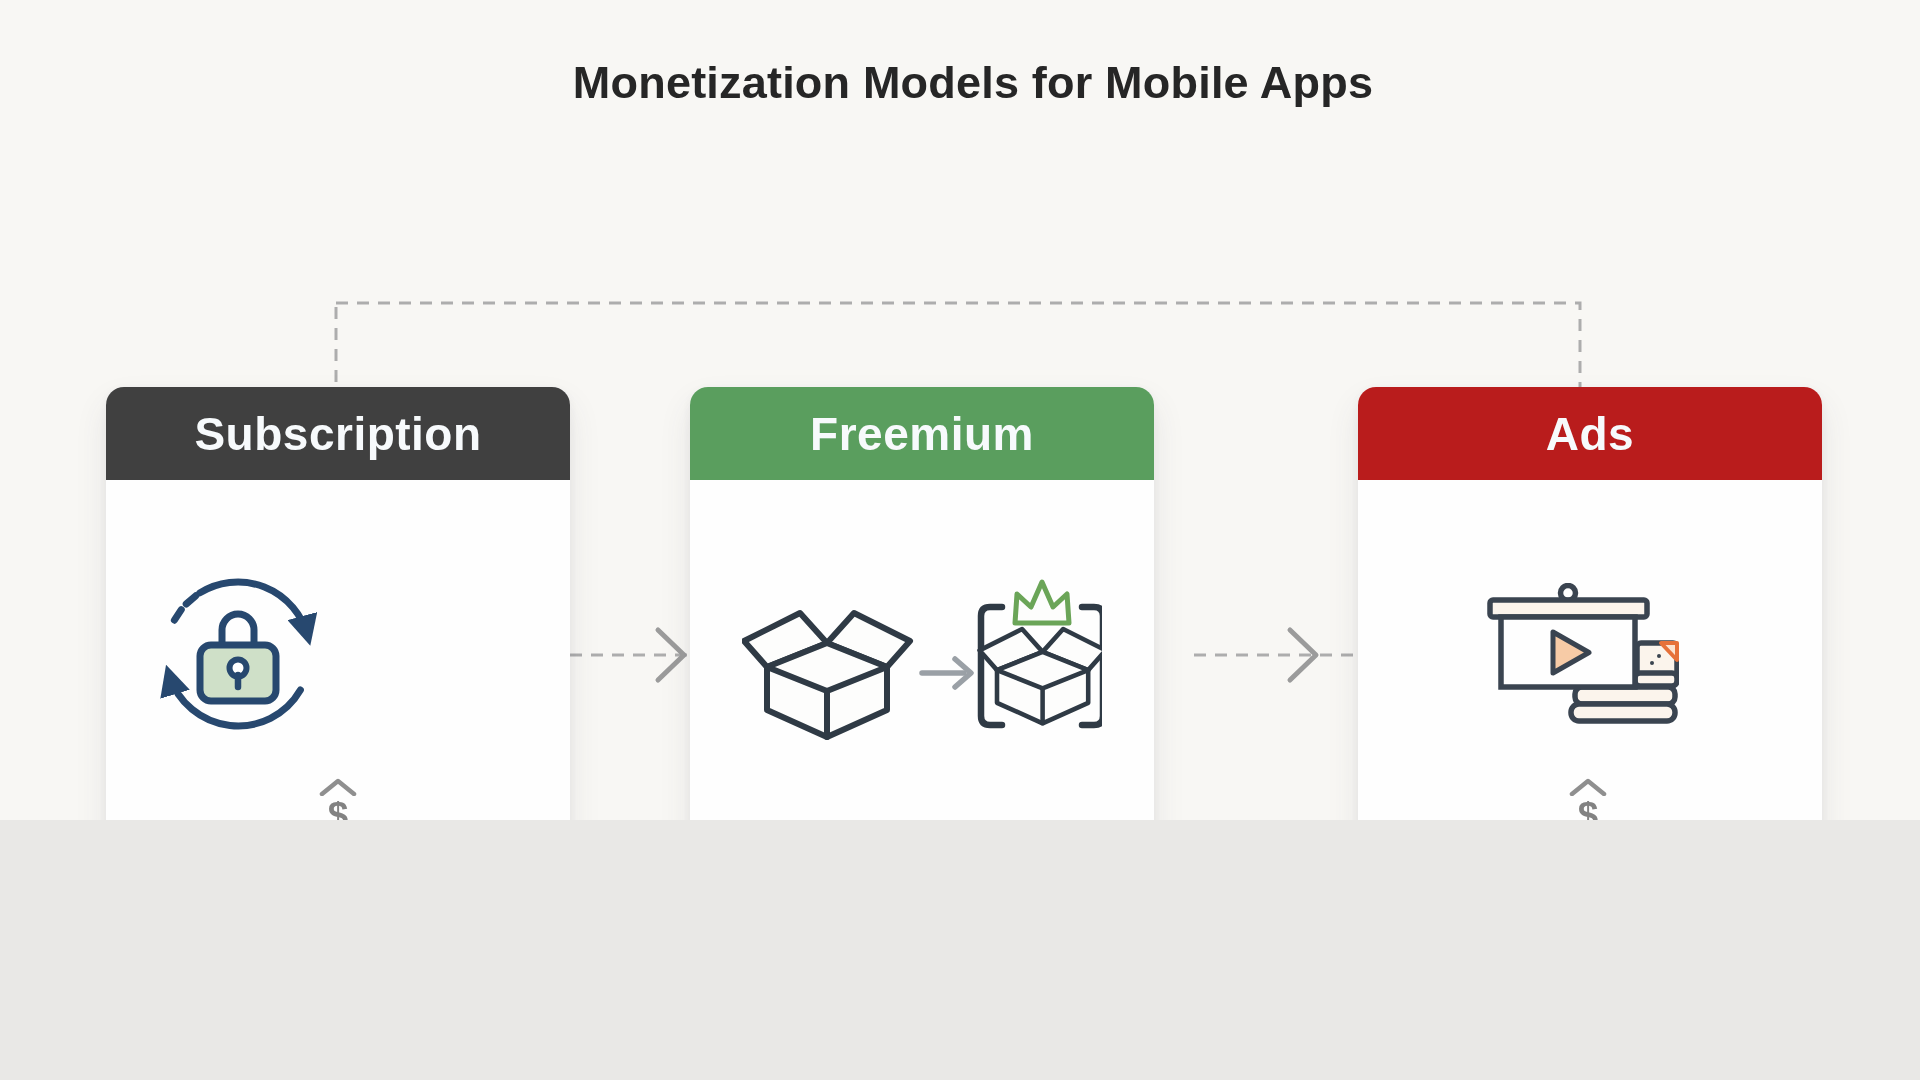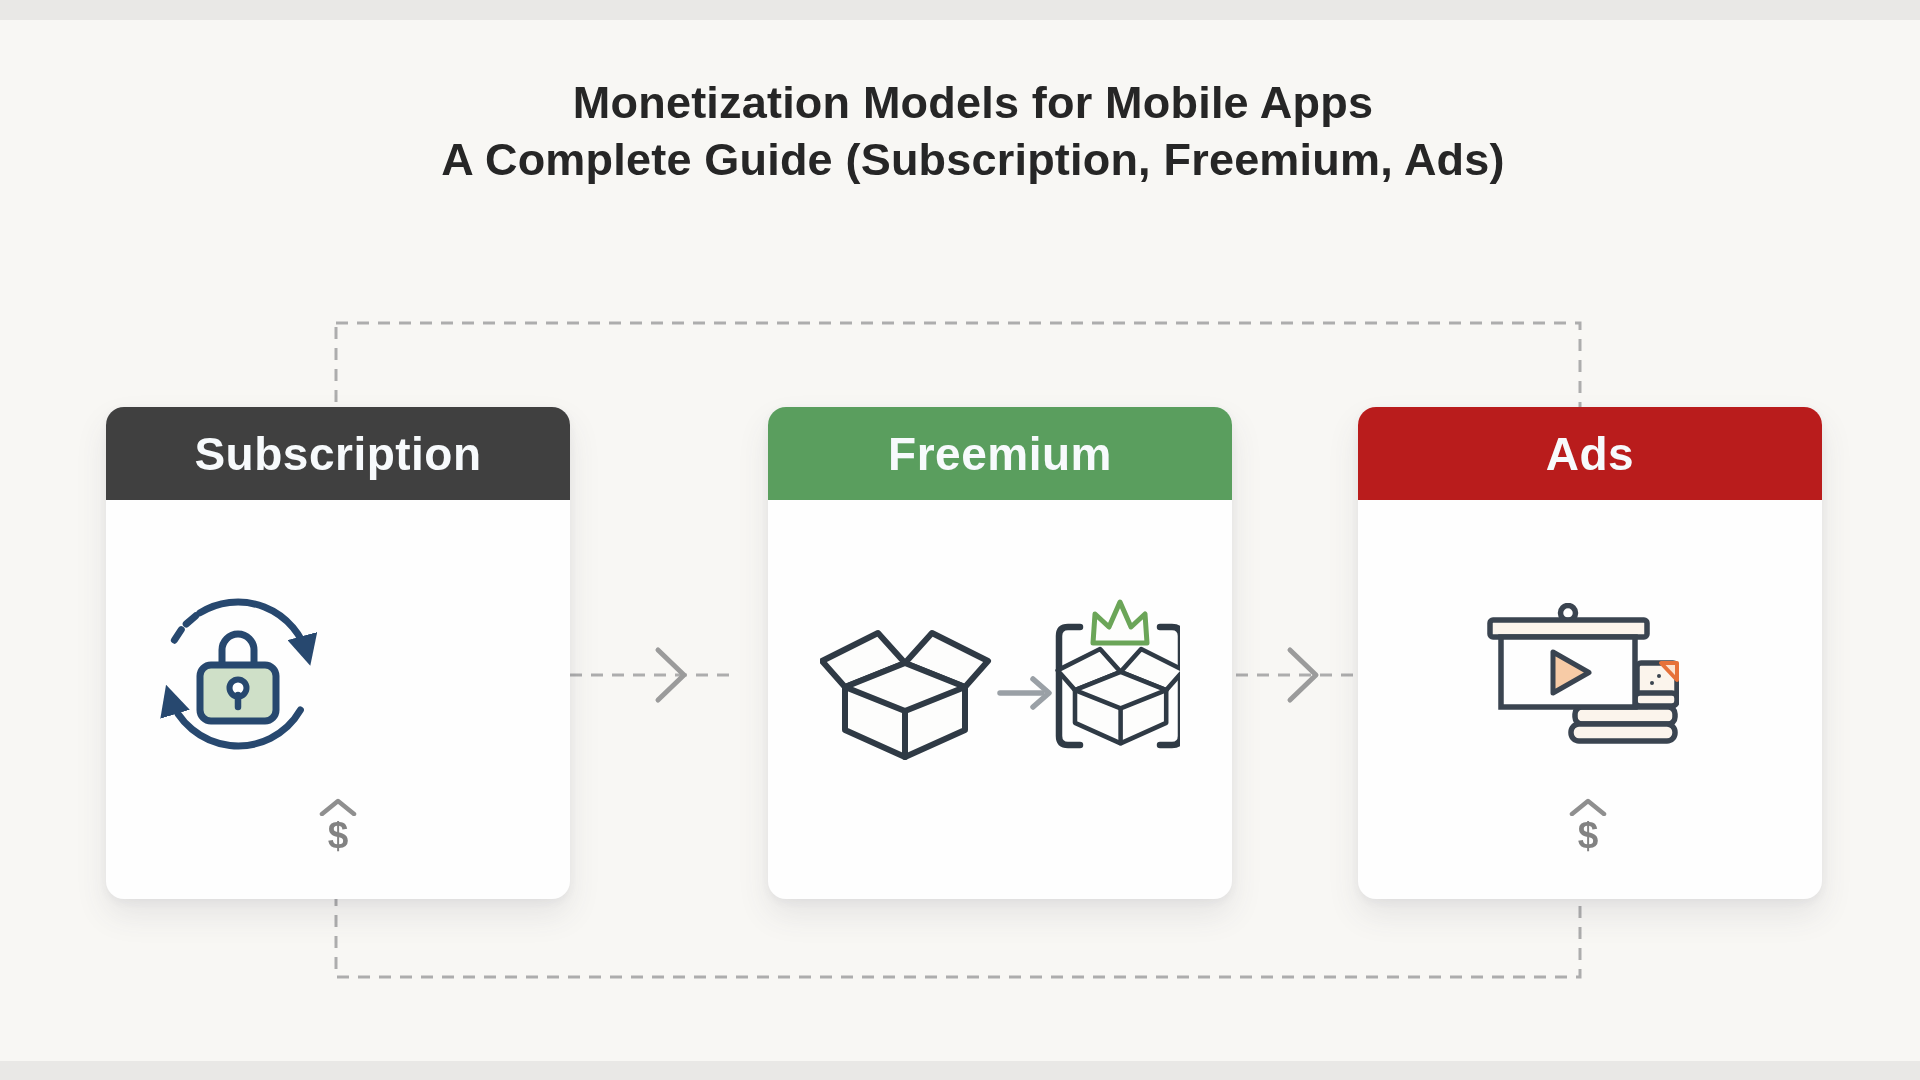--- a/index.html
+++ b/index.html
@@ -1,35 +1,34 @@
 <!DOCTYPE html>
 <html><head>
 <meta charset="utf-8">
 <style>
   html,body{margin:0;padding:0;background:#e9e8e6;}
   #canvas{
-    position:relative;width:1920px;height:1041px;overflow:hidden;
+    position:relative;width:1920px;height:820px;overflow:hidden;
     background:#f8f7f4;
     font-family:"Liberation Sans",sans-serif;
-    margin-top:20px;
   }
   .title{
     position:absolute;top:54px;left:0;width:1920px;padding-left:26px;box-sizing:border-box;
     text-align:center;color:#262626;font-weight:800;font-size:45px;line-height:1.27;
     letter-spacing:.2px;
   }
   .title .tline{font-weight:bold;}
   svg.flow{position:absolute;left:0;top:0;z-index:1;}
   .card{
     position:absolute;top:387px;width:464px;height:492px;background:#fefefe;
     border-radius:18px;z-index:2;
     box-shadow:0 16px 32px rgba(70,70,90,.10),0 3px 8px rgba(70,70,90,.06);
   }
   .card-subscription{left:106px;}
-  .card-freemium{left:768px;text-align:center;}
+  .card-freemium{left:690px;text-align:center;}
   .card-ads{left:1358px;}
   .card-header{
     height:93px;border-radius:18px 18px 0 0;display:flex;align-items:center;justify-content:center;
     color:#f7fafc;font-size:46px;font-weight:700;letter-spacing:.5px;
   }
   .card-subscription .card-header{background:#404040;}
   .card-freemium .card-header{background:#5a9e5e;}
   .card-ads .card-header{background:#b91c1c;}
   .icon-abs{position:absolute;}
   .sub-icon{left:32px;top:165px;}
@@ -43,21 +42,20 @@
   .money-ads{left:190px;}
   .money .dollar{font-size:37px;font-weight:600;color:#828282;line-height:1;}
 </style>
 </head>
 <body>
 
 <div id="canvas">
 
   <div class="title">
     <div class="tline">Monetization Models for Mobile Apps</div>
-    <div class="tline">A Complete Guide (Subscription, Freemium, Ads)</div>
   </div>
 
   <svg class="flow" width="1920" height="1080" viewBox="0 0 1920 1080">
 
     <path d="M336,303 H1580 V957 H336 Z" fill="none" stroke="#adadad" stroke-width="3" stroke-dasharray="12 9"></path>
 
     <path d="M570,655 H734" fill="none" stroke="#adadad" stroke-width="3" stroke-dasharray="12 9"></path>
     <polyline points="658,630 684,655 658,680" fill="none" stroke="#9b9b9b" stroke-width="5" stroke-linecap="round" stroke-linejoin="round"></polyline>
 
     <path d="M1194,655 H1363" fill="none" stroke="#adadad" stroke-width="3" stroke-dasharray="12 9"></path>

